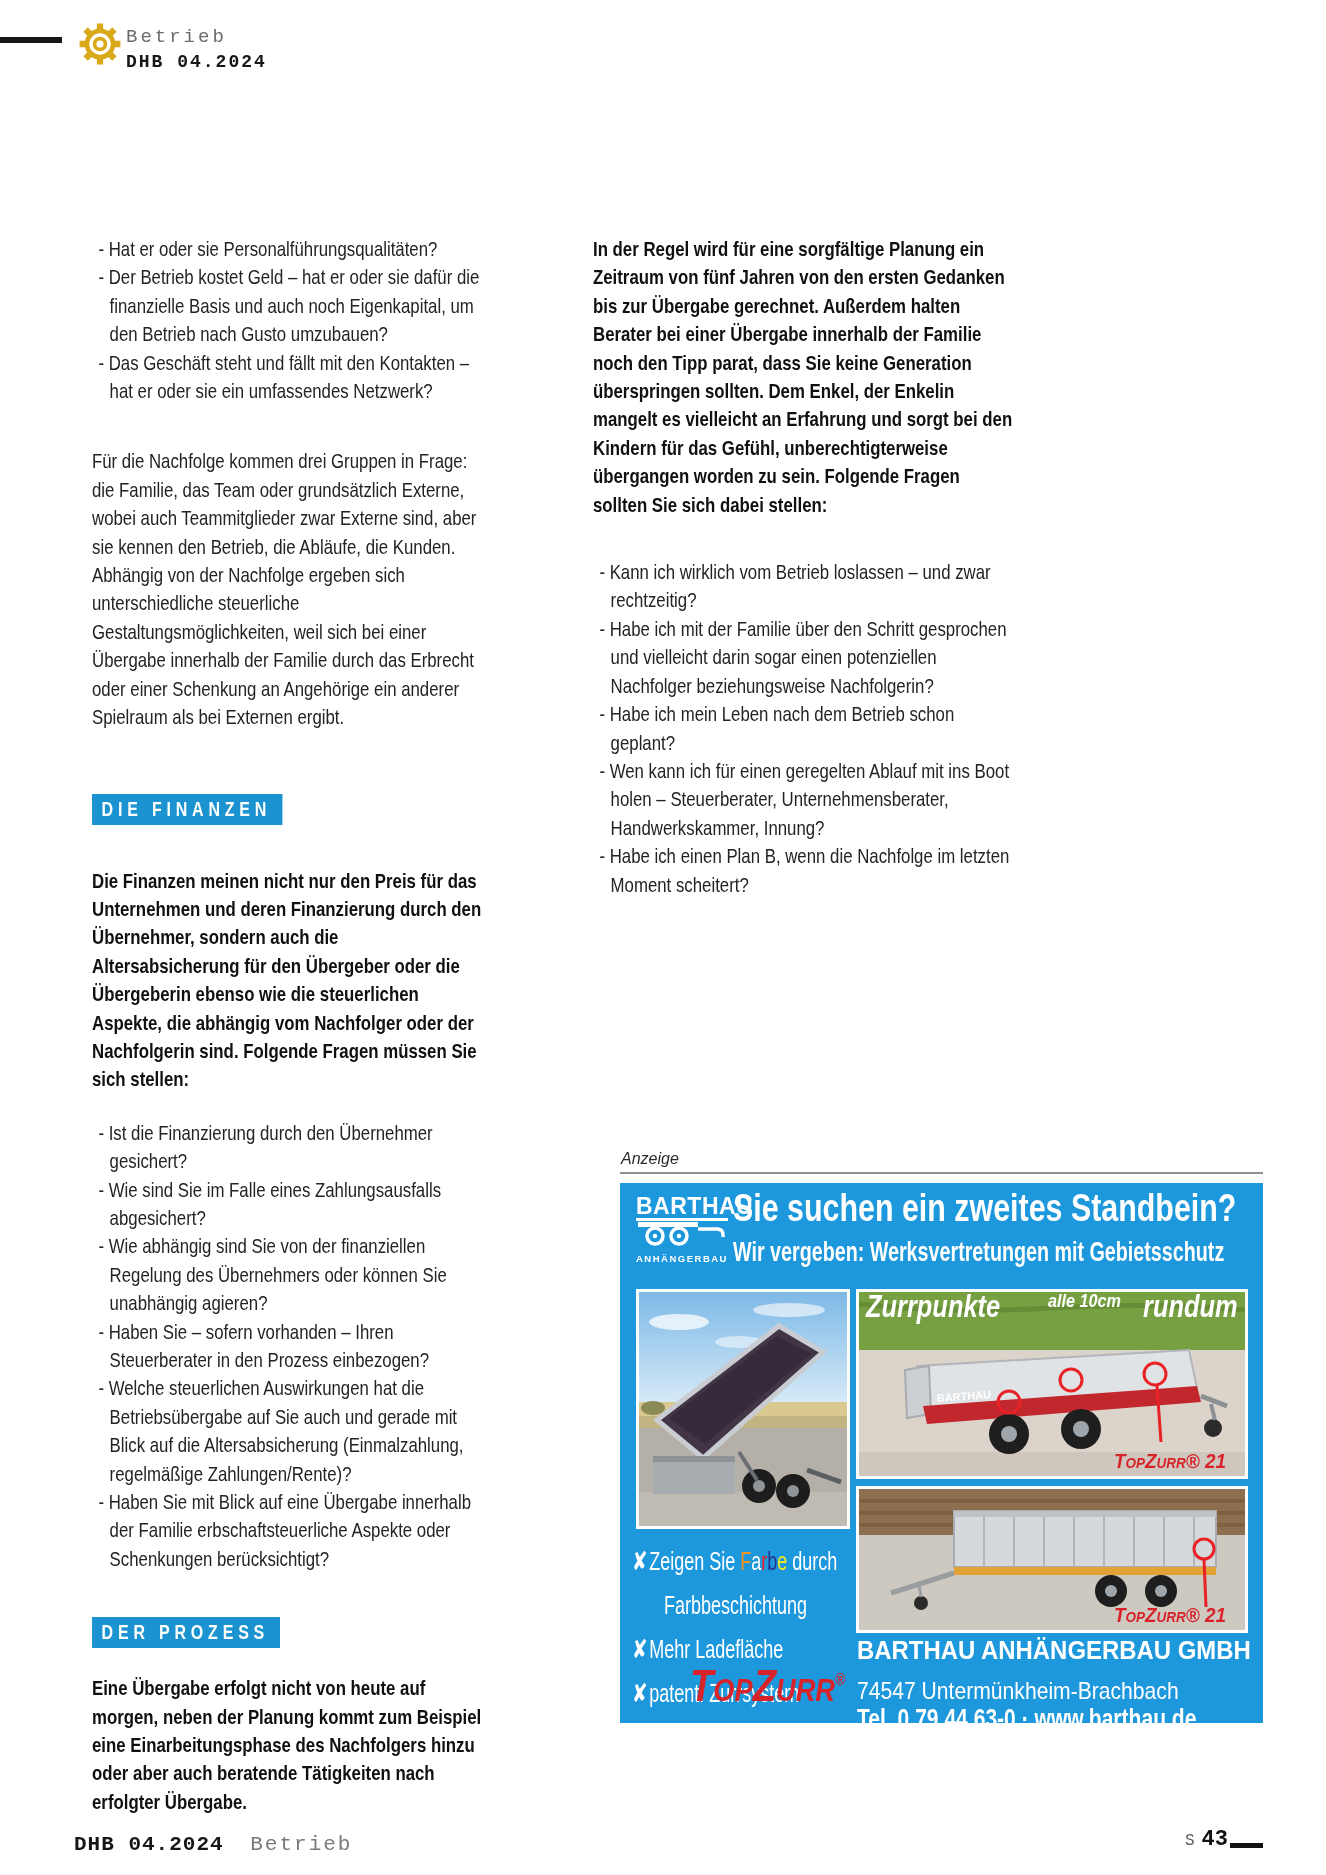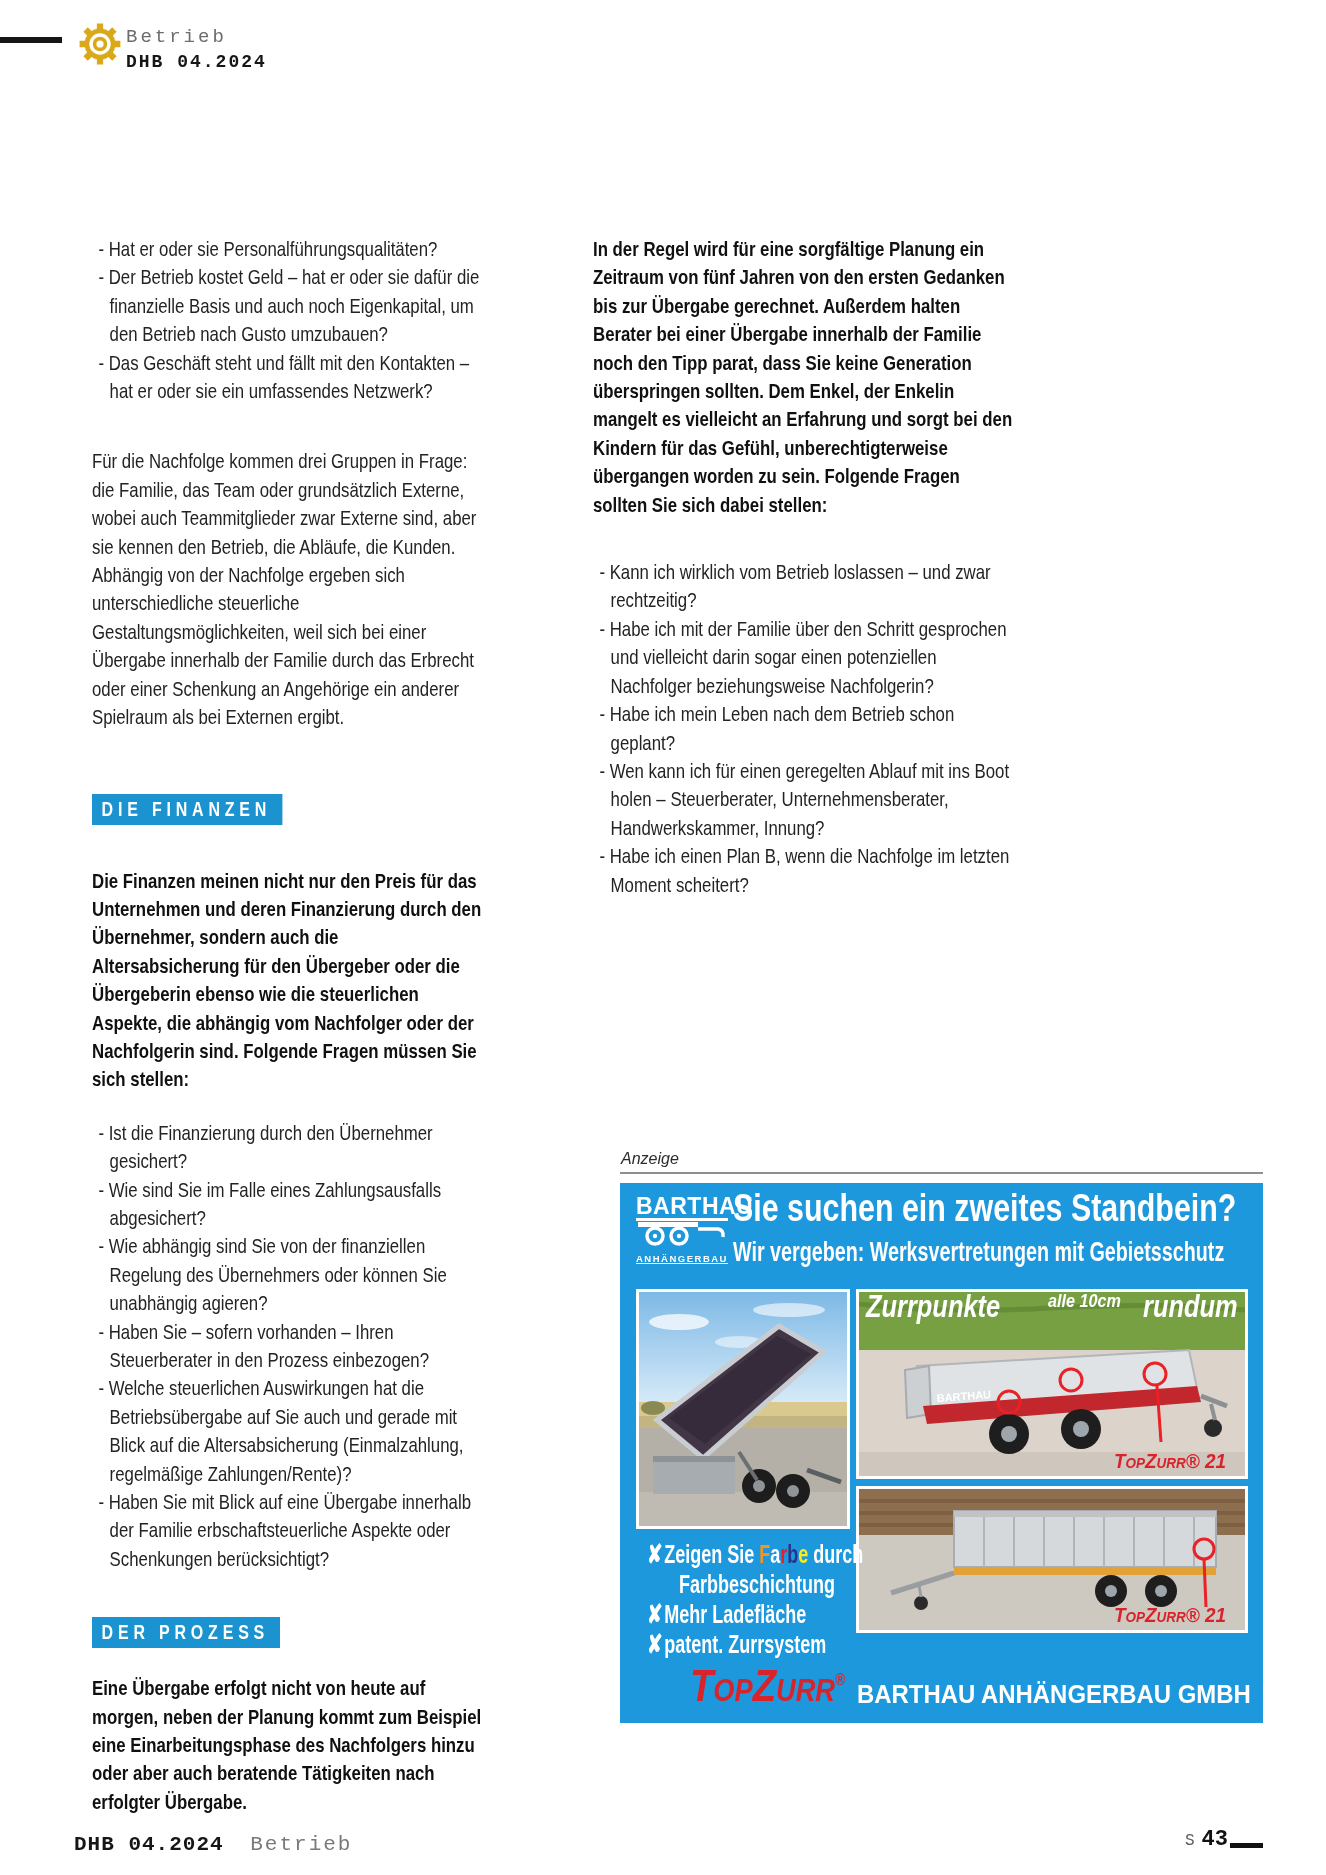--- a/index.html
+++ b/index.html
@@ -33,21 +33,21 @@
 
   
   .ad{position:absolute;left:620px;top:1150px;width:643px;}
   .ad-label{font-size:16px;font-style:italic;color:#2b2b2b;margin-left:1px;line-height:18px;}
   .ad-rule{height:2px;background:#8f8f8f;margin-top:4px;}
   .ad-box{position:relative;margin-top:9px;background:#1e98dc;height:540px;overflow:hidden;}
 
   .ad-logo{position:absolute;left:16px;top:12px;width:92px;color:#fff;text-align:center;}
   .ad-logo-name{font-size:23px;font-weight:bold;letter-spacing:0.5px;line-height:22px;
                 border-bottom:3px solid #fff;padding-bottom:1px;}
-  .ad-logo-sub{font-size:9.5px;font-weight:bold;letter-spacing:1.5px;margin-top:2px;text-decoration:underline;}
+  .ad-logo-sub{font-size:9.5px;font-weight:bold;letter-spacing:1.5px;margin-top:2px;}
 
   .cx{display:inline-block;white-space:nowrap;transform-origin:0 50%;}
   .ad-head1{position:absolute;left:113px;top:4px;color:#fff;font-weight:bold;font-size:38px;}
   .ad-head1 .cx{transform:scaleX(0.80);}
   .ad-head2{position:absolute;left:113px;top:54px;color:#fff;font-weight:bold;font-size:27px;}
   .ad-head2 .cx{transform:scaleX(0.73);}
 
   .photo{position:absolute;background:#fff;padding:3px;}
   .photo-left{left:16px;top:106px;}
   .photo-rt{left:236px;top:106px;}
@@ -56,32 +56,32 @@
 
   .overlay-zurr{position:absolute;left:10px;top:0;right:10px;display:flex;align-items:flex-start;
                 color:#fff;font-style:italic;font-weight:bold;}
   .ozp{font-size:31px;}.ozp .cx{transform:scaleX(0.82);}
   .oal{font-size:18px;margin:2px 14px 0 18px;}.oal .cx{transform:scaleX(0.9);}
   .oru{font-size:31px;margin-left:auto;}.oru .cx{transform:scaleX(0.82);}
   .tz-caption{position:absolute;right:10px;bottom:6px;color:#d8232a;font-weight:bold;
               font-style:italic;font-size:21px;font-variant:small-caps;}
   .tz-caption .cx{transform:scaleX(0.9);}
 
-  .ad-bullets{position:absolute;left:27px;top:356px;color:#fff;font-weight:bold;font-size:25px;line-height:30px;}
+  .ad-bullets{position:absolute;left:12px;top:356px;color:#fff;font-weight:normal;font-size:25px;line-height:44px;}
   .ad-bullet-row{white-space:nowrap;}
   .ad-bullet-row .cx{transform:scaleX(0.72);}
   .x-icon{font-size:26px;font-style:normal;margin-right:2px;}
   .bullet-indent{padding-left:32px;}
   .tz-big{position:absolute;left:70px;top:474px;color:#d8232a;font-weight:bold;font-style:italic;
           font-size:45px;font-variant:small-caps;line-height:46px;}
   .tz-big .cx{transform:scaleX(0.85);}
   .tz-big sup{font-size:16px;font-variant:normal;}
 
   .ad-company{position:absolute;left:237px;top:452px;color:#fff;}
-  .adc1{font-weight:bold;font-size:26px;line-height:30px;margin-top:44px;}.adc1 .cx{transform:scaleX(0.92);}
+  .adc1{font-weight:bold;font-size:26px;line-height:30px;}.adc1 .cx{transform:scaleX(0.92);}
   .adc2{font-size:24px;line-height:27px;margin-top:12px;}.adc2 .cx{transform:scaleX(0.88);}
   .adc3{font-weight:bold;font-size:27px;line-height:31px;}.adc3 .cx{transform:scaleX(0.78);}
 
   
   .footer-left{position:absolute;left:74px;top:1833px;font-family:"Liberation Mono",monospace;font-size:21px;}
   .footer-issue{font-weight:bold;color:#161616;letter-spacing:1px;}
   .footer-section{color:#7a7a7a;letter-spacing:2px;margin-left:14px;}
   .footer-page{position:absolute;left:1185px;top:1827px;display:flex;align-items:baseline;gap:7px;
                font-family:"Liberation Mono",monospace;}
   .footer-s{font-size:16px;color:#5c5c5c;}

